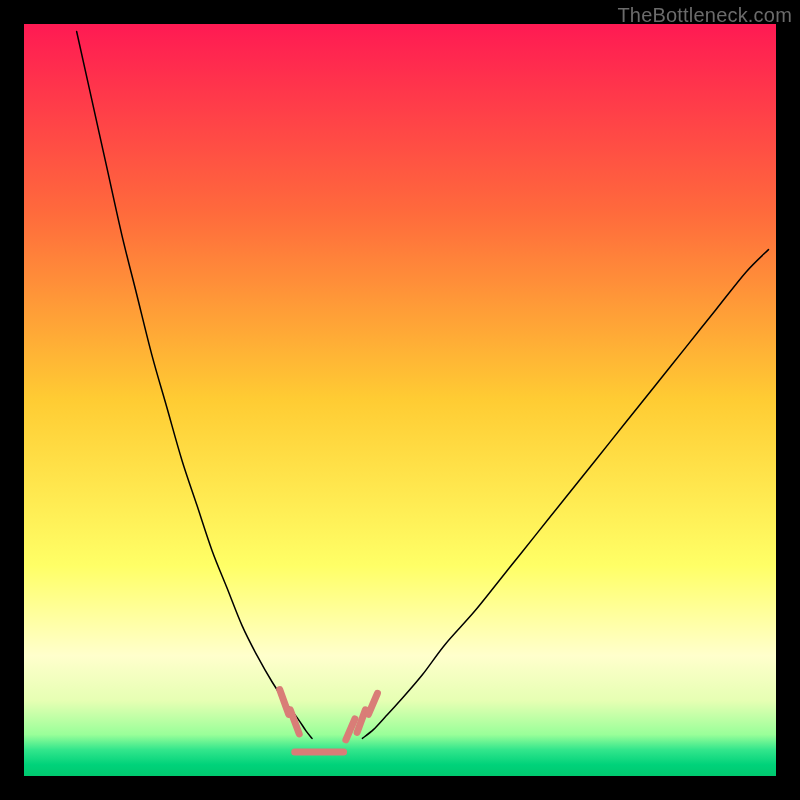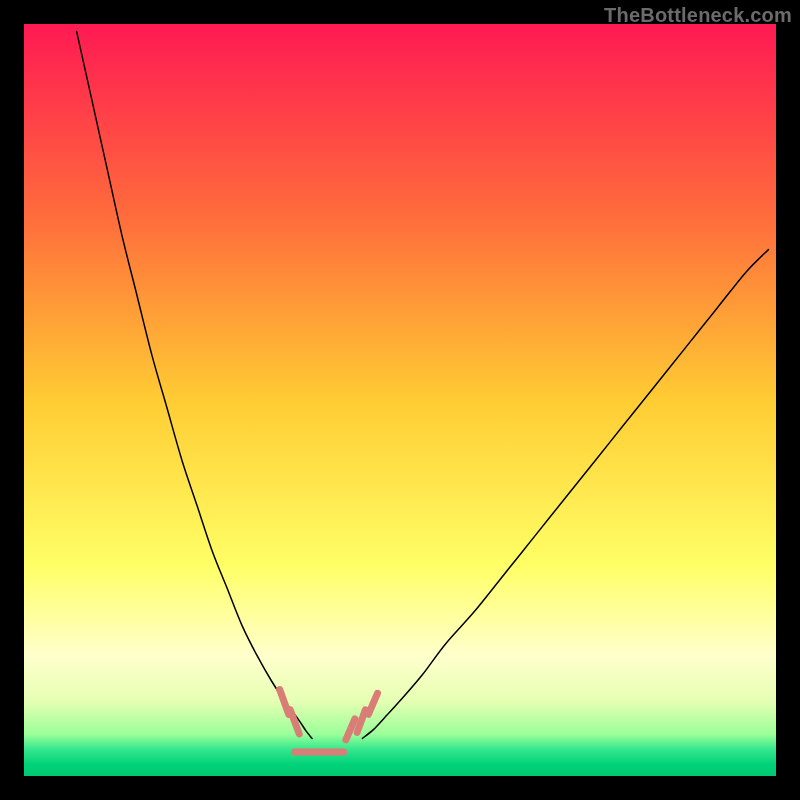--- a/index.html
+++ b/index.html
@@ -25,21 +25,21 @@
     top: 0;
     width: 752px;
     height: 752px;
   }
   .watermark {
     position: absolute;
     top: 4px;
     right: 8px;
     color: #6b6b6b;
     font-size: 20px;
-    font-weight: 700;
+    font-weight: 400;
     letter-spacing: 0.2px;
     z-index: 50;
     user-select: none;
   }
   svg {
     display: block;
   }
 </style>
 </head>
 <body>

